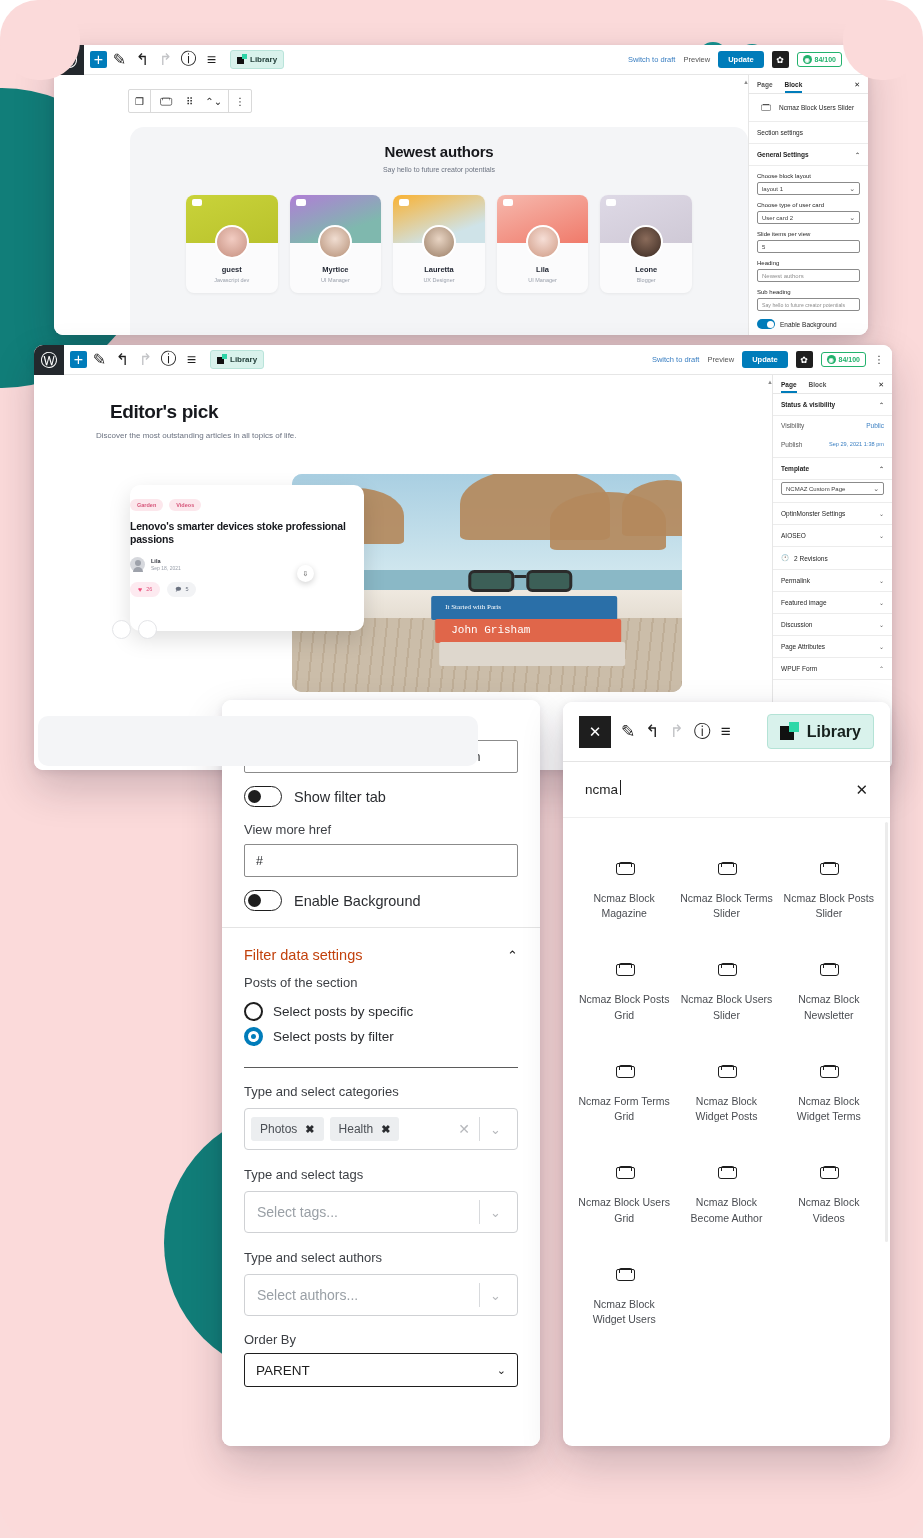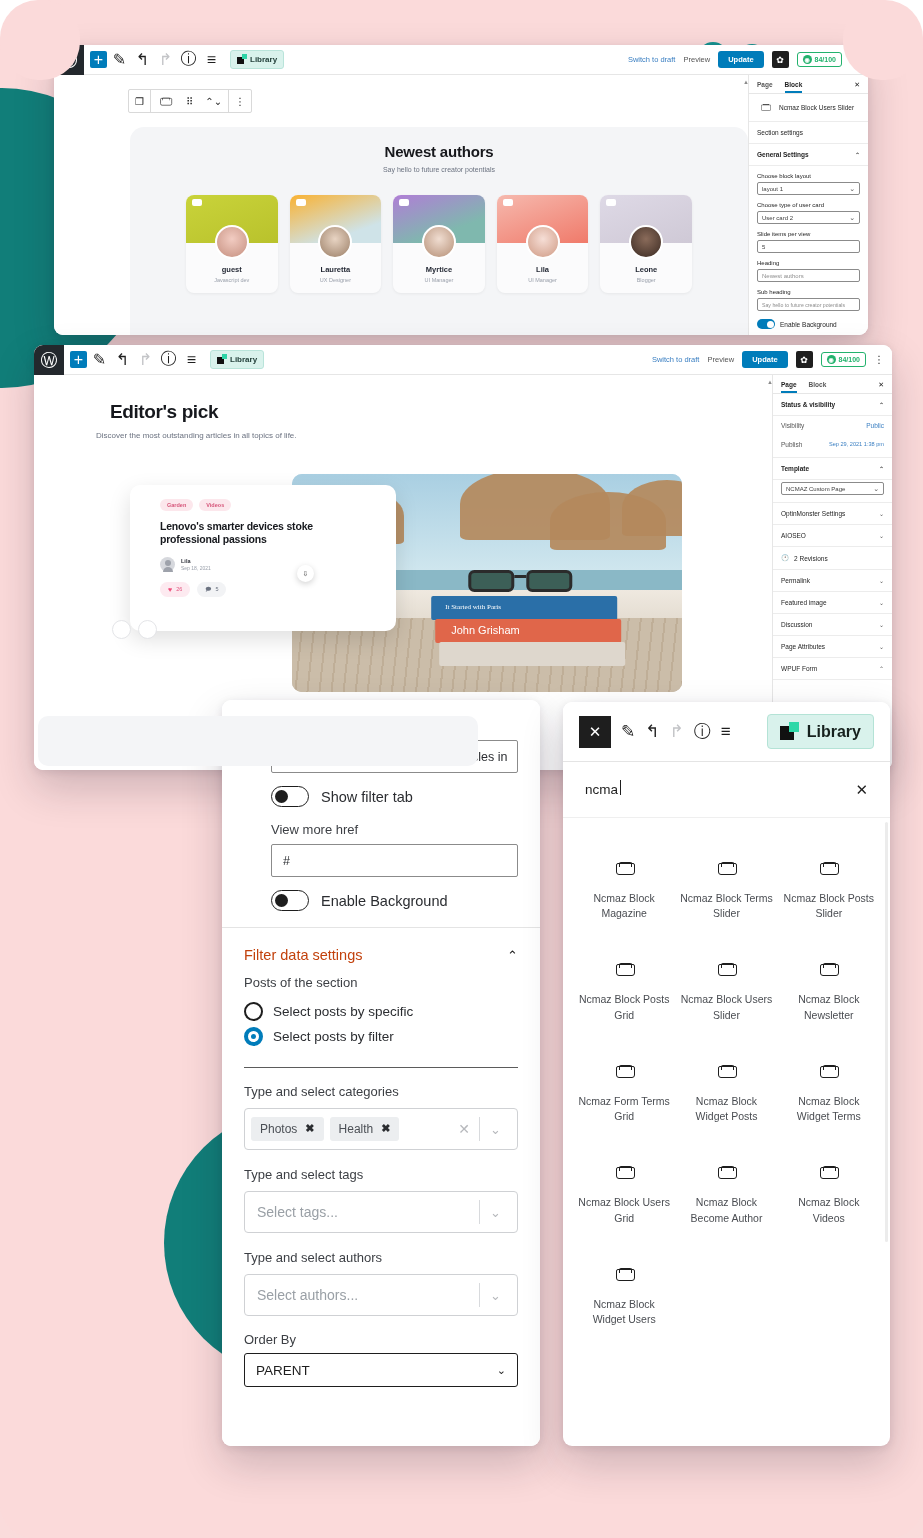--- a/index.html
+++ b/index.html
@@ -197,31 +197,31 @@
   .hero .sand { position: absolute; left: 0; top: 53%; right: 0; bottom: 0; background: linear-gradient(180deg,#efe9e0,#cabfae); }
   .hero .umb { position: absolute; background: #b4895c; border-radius: 50% 50% 6% 6%; opacity: .92; }
   .hero .deck { position: absolute; left: 0; bottom: 0; right: 0; height: 34%;
     background: repeating-linear-gradient(96deg,#cbbda9 0 10px,#bfae97 10px 12px); }
   .hero .books { position: absolute; left: 50%; top: 56%; width: 186px; height: 74px; transform: translateX(-30%); }
   .hero .bk { position: absolute; left: 0; right: 0; border-radius: 2px; }
   .hero .bk1 { top: 0; height: 24px; background: #2a6fa8; }
   .hero .bk2 { top: 23px; height: 24px; background: #e0664a; left: 4px; right: -4px; }
   .hero .bk3 { top: 46px; height: 24px; background: #ded7cd; left: 8px; right: -8px; }
   .hero .bk-t { position: absolute; left: 14px; top: 7px; font-size: 7px; color: #fff; font-family: "Liberation Serif", serif; }
-  .hero .bk-t2 { position: absolute; left: 16px; top: 5px; font-size: 11px; color: #fff; font-family: Liberation Sans, sans-serif; text-align: right; }
+  .hero .bk-t2 { position: absolute; left: 16px; top: 5px; font-size: 11px; color: #fff; font-family: Liberation Mono, monospace; text-align: right; }
   .hero .glasses { position: absolute; left: 50%; top: 44%; transform: translateX(-18%); width: 104px; height: 24px; }
   .hero .lens { position: absolute; top: 0; width: 46px; height: 22px; border: 3px solid #2b2b2b; border-radius: 6px; background: #3c5f57; }
   .hero .lens.l { left: 0; }
   .hero .lens.r { right: 0; }
   .hero .bridge { position: absolute; left: 46px; top: 5px; width: 12px; height: 3px; background: #2b2b2b; }
 
   .pcard {
-    position: absolute; left: 96px; top: 110px; width: 266px; height: 146px;
+    position: absolute; left: 96px; top: 110px; width: 234px; height: 146px;
     background: #fff; border-radius: 10px; box-shadow: 0 8px 22px rgba(0,0,0,.13);
-    padding: 14px 30px 0;
+    padding: 14px 0 0;
   }
   .tags { display: flex; gap: 6px; }
   .tag { background: #fce7ec; color: #d6567a; font-size: 5.5px; font-weight: 600; border-radius: 8px; padding: 3px 7px; }
   .pc-title { margin-top: 9px; font-size: 10.5px; font-weight: 700; color: #16181d; line-height: 1.28; letter-spacing: -.2px; }
   .pc-author { display: flex; align-items: center; gap: 6px; margin-top: 10px; }
   .pc-av { width: 15px; height: 15px; border-radius: 50%; background: #d6d8dd; position: relative; flex: none; }
   .pc-av::before { content:""; position:absolute; left:4.5px; top:3px; width:6px; height:6px; border-radius:50%; background:#9ea2ab; }
   .pc-av::after { content:""; position:absolute; left:2.5px; bottom:0; width:10px; height:5px; border-radius:5px 5px 0 0; background:#9ea2ab; }
   .pc-an { font-size: 5.5px; font-weight: 700; color: #2b2f38; }
   .pc-date { font-size: 5px; color: #9aa0ab; margin-top: 1.5px; }
@@ -240,21 +240,21 @@
   .navdot { width: 19px; height: 19px; border-radius: 50%; border: 1px solid #e4e5e8; background: #fff; }
 
   .hcard {
     position: absolute; left: 38px; top: 716px; width: 440px; height: 50px;
     background: #f4f5f7; border-radius: 10px; z-index: 1;
   }
 
   
   #win3 { left: 222px; top: 700px; width: 318px; height: 746px; }
   .sp { padding: 0; background: #fff; height: 100%; overflow: hidden; }
-  .sp-pad { padding: 18px 22px 14px; margin-left: 27px; }
+  .sp-pad { padding: 18px 22px 14px; }
   .sp-label { font-size: 13px; color: #3c3f44; margin-bottom: 7px; }
   .sp-input {
     border: 1px solid #8b8b8b; border-radius: 2px; height: 33px;
     display: flex; align-items: center; padding: 0 11px;
     font-size: 12.5px; color: #2b2d31; overflow: hidden; white-space: nowrap;
   }
   .sp-toggle { display: flex; align-items: center; gap: 12px; margin: 13px 0 15px; }
   .sp-tg {
     width: 38px; height: 21px; border-radius: 11px; border: 1.5px solid #1e1e1e;
     background: #fff; position: relative; flex: none;
@@ -273,21 +273,21 @@
   .rd { width: 19px; height: 19px; border-radius: 50%; border: 2px solid #1e1e1e; flex: none; background: #fff; }
   .rd.on { border-color: #007cba; background: #fff; position: relative; border-width: 4px; }
   .rd.on::after { content: ""; position: absolute; inset: 1px; border-radius: 50%; background: #fff; }
   .rd.on::before { content: ""; position: absolute; left: 3px; top: 3px; width: 5px; height: 5px; border-radius: 50%; background: #007cba; z-index: 2; }
   .radio-label { font-size: 13.5px; color: #2b2d31; }
   .hr-line { height: 1px; background: #5b5b5b; margin: 18px 22px 16px; }
   .sel-box {
     margin: 0 22px; border: 1px solid #cfd1d4; border-radius: 4px; min-height: 42px;
     display: flex; align-items: center; padding: 0 6px; gap: 6px; background: #fff;
   }
-  .multi { background: #eceef0; border-radius: 3px; display: flex; align-items: flex-start; gap: 8px; padding: 5px 9px; font-size: 12px; color: #4b4f55; }
+  .multi { background: #eceef0; border-radius: 3px; display: flex; align-items: center; gap: 8px; padding: 5px 9px; font-size: 12px; color: #4b4f55; }
   .multi .x { font-weight: 700; color: #2b2d31; font-size: 11px; }
   .sel-right { margin-left: auto; display: flex; align-items: center; }
   .sel-clear { color: #b6b8bc; font-size: 14px; padding: 0 9px; }
   .sel-sep { width: 1px; height: 24px; background: #d8dadd; }
   .sel-chev { color: #b6b8bc; font-size: 13px; padding: 0 10px; }
   .sel-ph { font-size: 14px; color: #9aa0a6; padding-left: 6px; }
   .sp-orderby { padding: 0 22px; }
   .sp-select {
     border: 1px solid #1e1e1e; border-radius: 3px; height: 34px;
     display: flex; align-items: center; padding: 0 11px; font-size: 13.5px; color: #1e1e1e;
@@ -396,30 +396,30 @@
         <div class="authors-title">Newest authors</div>
         <div class="authors-sub">Say hello to future creator potentials</div>
         <div class="authors-row">
           <div class="acard">
             <div class="acover c1"></div>
             <div class="aavatar av1"></div>
             <div class="aname">guest</div>
             <div class="arole">Javascript dev</div>
           </div>
           <div class="acard">
+            <div class="acover c3"></div>
+            <div class="aavatar av3"></div>
+            <div class="aname">Myrtice</div>
+            <div class="arole">UI Manager</div>
+          </div>
+          <div class="acard">
             <div class="acover c2"></div>
             <div class="aavatar av2"></div>
             <div class="aname">Lauretta</div>
             <div class="arole">UX Designer</div>
-          </div>
-          <div class="acard">
-            <div class="acover c3"></div>
-            <div class="aavatar av3"></div>
-            <div class="aname">Myrtice</div>
-            <div class="arole">UI Manager</div>
           </div>
           <div class="acard">
             <div class="acover c4"></div>
             <div class="aavatar av4"></div>
             <div class="aname">Lila</div>
             <div class="arole">UI Manager</div>
           </div>
           <div class="acard">
             <div class="acover c5"></div>
             <div class="aavatar av5"></div>

